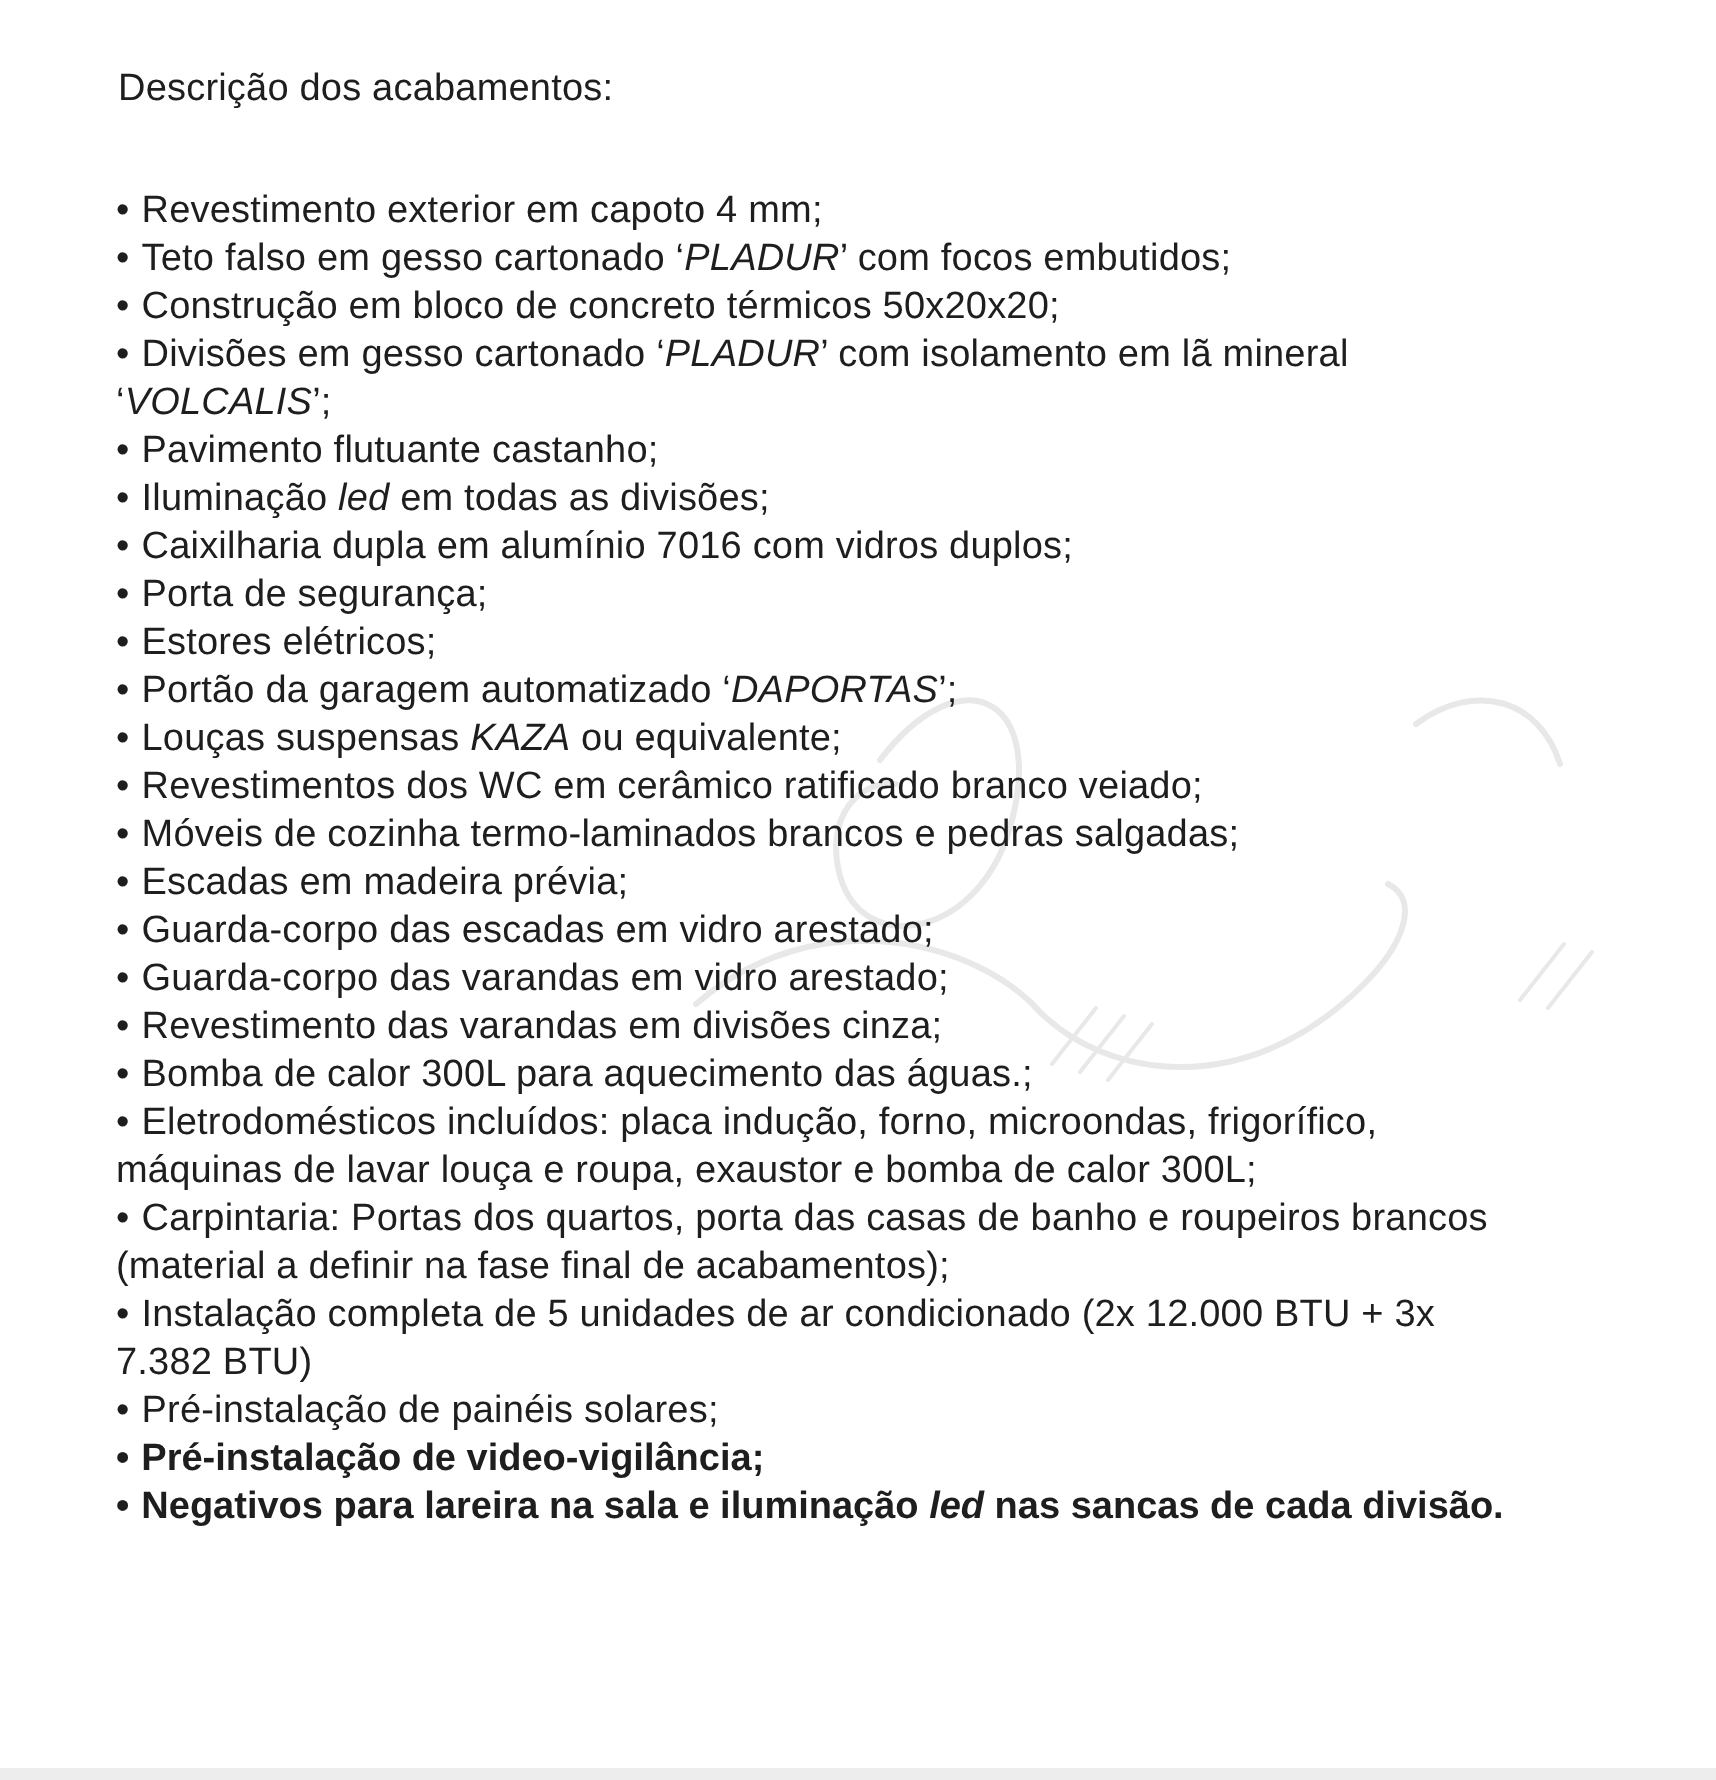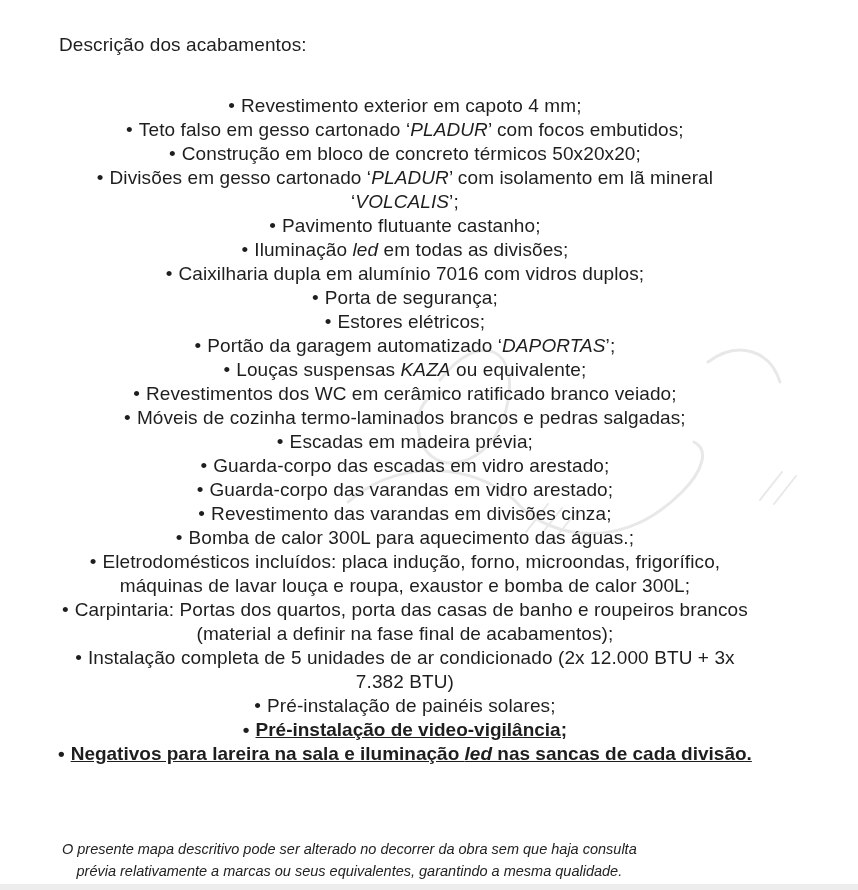--- a/index.html
+++ b/index.html
@@ -11,21 +11,20 @@
     height: 890px;
     background: #ffffff;
     font-family: "Liberation Sans", sans-serif;
     color: #1e1e1e;
     position: relative;
     overflow: hidden;
   }
   .page {
     position: absolute;
     inset: 0;
-    text-align: center;
   }
   .watermark {
     position: absolute;
     left: 290px;
     top: 320px;
     width: 520px;
     height: 270px;
     opacity: 0.55;
     pointer-events: none;
   }
@@ -46,21 +45,20 @@
     font-size: 19px;
     line-height: 24px;
     letter-spacing: 0.1px;
   }
   .item {
     white-space: nowrap;
   }
   .item.bold {
     font-weight: 700;
     letter-spacing: 0;
-    text-decoration: underline;
   }
   .bullet {
     display: inline-block;
     margin-right: 6px;
   }
   .it {
     font-style: italic;
   }
   .footer {
     position: absolute;
@@ -121,17 +119,16 @@
       <div class="item"><span class="bullet">•</span><span>Revestimento das varandas em divisões cinza;</span></div>
       <div class="item"><span class="bullet">•</span><span>Bomba de calor 300L para aquecimento das águas.;</span></div>
       <div class="item"><span class="bullet">•</span><span>Eletrodomésticos incluídos: placa indução, forno, microondas, frigorífico,</span><br><span>máquinas de lavar louça e roupa, exaustor e bomba de calor 300L;</span></div>
       <div class="item"><span class="bullet">•</span><span>Carpintaria: Portas dos quartos, porta das casas de banho e roupeiros brancos</span><br><span>(material a definir na fase final de acabamentos);</span></div>
       <div class="item"><span class="bullet">•</span><span>Instalação completa de 5 unidades de ar condicionado (2x 12.000 BTU + 3x</span><br><span>7.382 BTU)</span></div>
       <div class="item"><span class="bullet">•</span><span>Pré-instalação de painéis solares;</span></div>
       <div class="item bold"><span class="bullet">•</span><span>Pré-instalação de video-vigilância;</span></div>
       <div class="item bold"><span class="bullet">•</span><span>Negativos para lareira na sala e iluminação </span><span class="it">led</span><span> nas sancas de cada divisão.</span></div>
     </div>
 
-  <p class="footer">O presente mapa descritivo pode ser alterado no decorrer da obra sem que haja consulta<br>prévia relativamente a marcas ou seus equivalentes, garantindo a mesma qualidade.</p>
 
   <div class="bottom-edge"></div>
 
 </div>
 
 </body></html>

